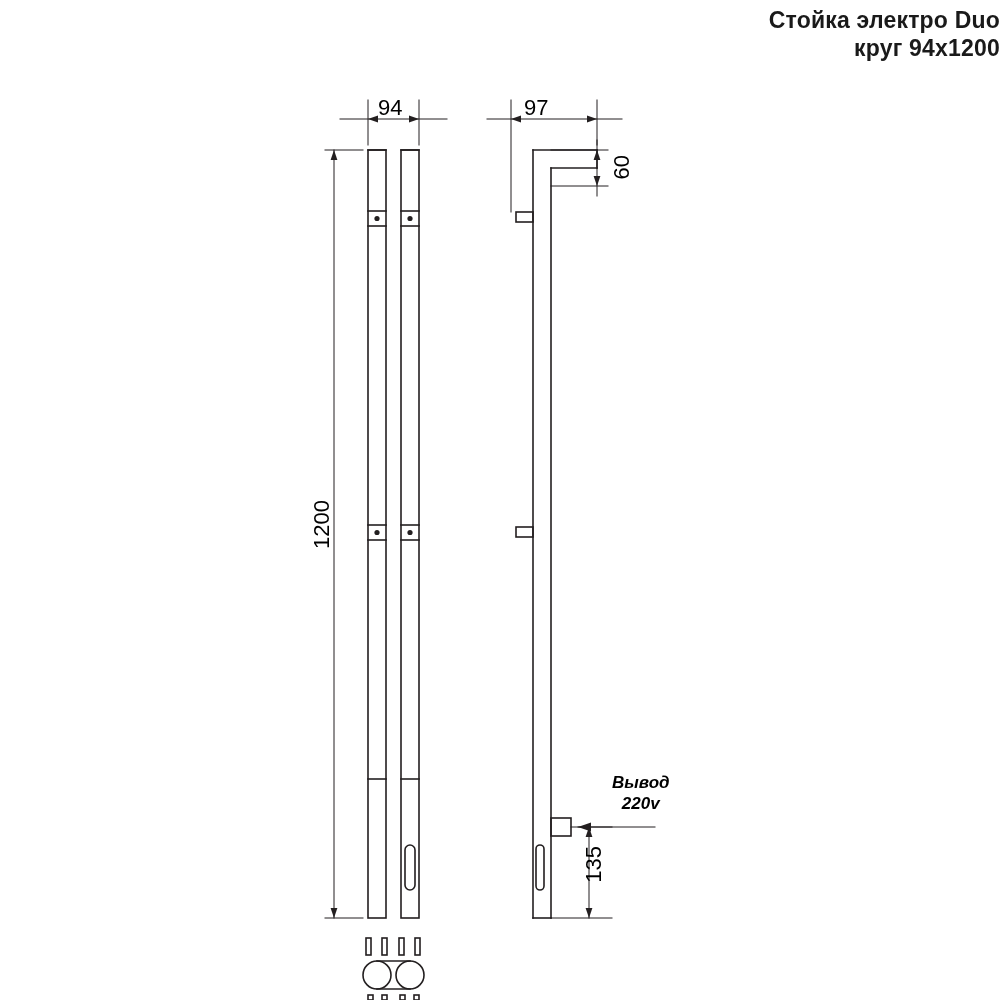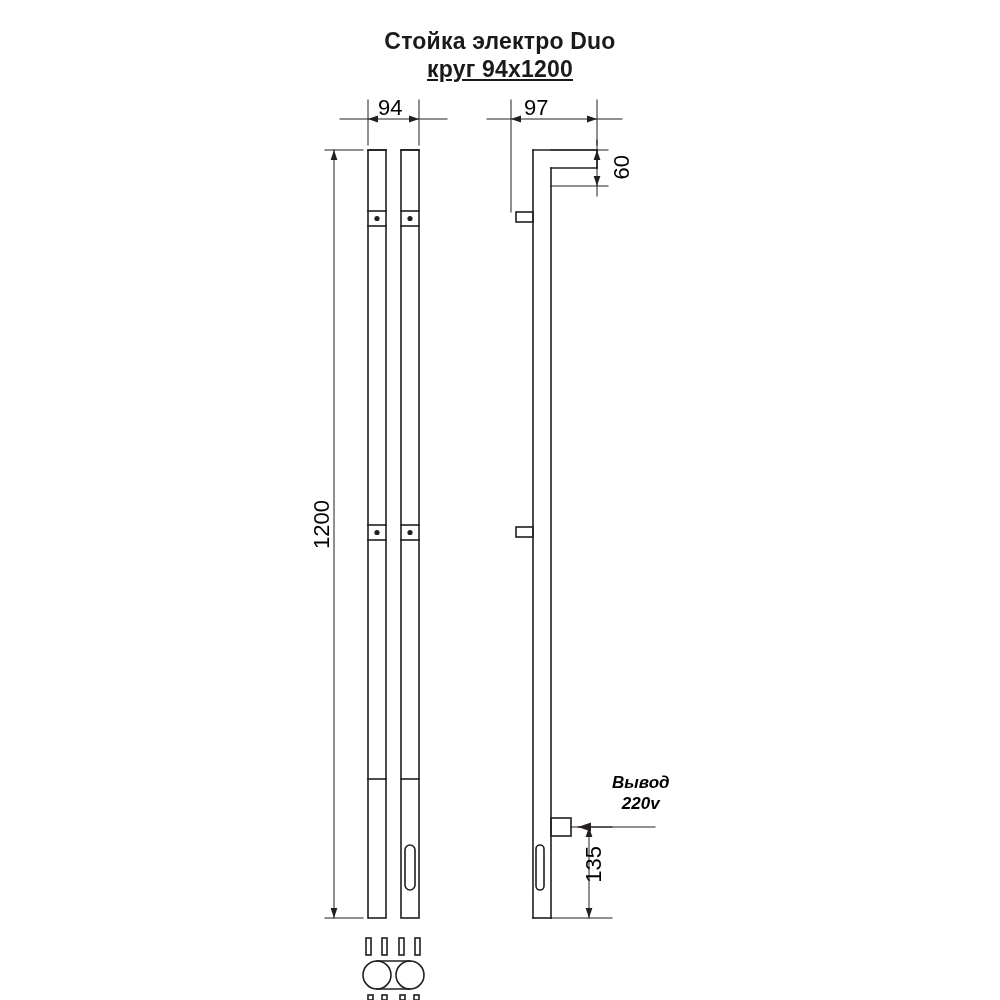--- a/index.html
+++ b/index.html
@@ -18,30 +18,28 @@
   #stage {
     position: relative;
     width: 1000px;
     height: 1000px;
   }
   .title {
     position: absolute;
     left: 0;
     top: 6px;
     width: 1000px;
-    text-align: center;
+    text-align: right;
     font-size: 23px;
     font-weight: bold;
     letter-spacing: 0.2px;
     line-height: 28px;
-    margin-top: 21px;
   }
   .title .line2 {
     display: block;
-    text-decoration: underline;
   }
   svg.drawing {
     position: absolute;
     left: 0;
     top: 0;
     width: 1000px;
     height: 1000px;
   }
   .dim-label {
     position: absolute;

